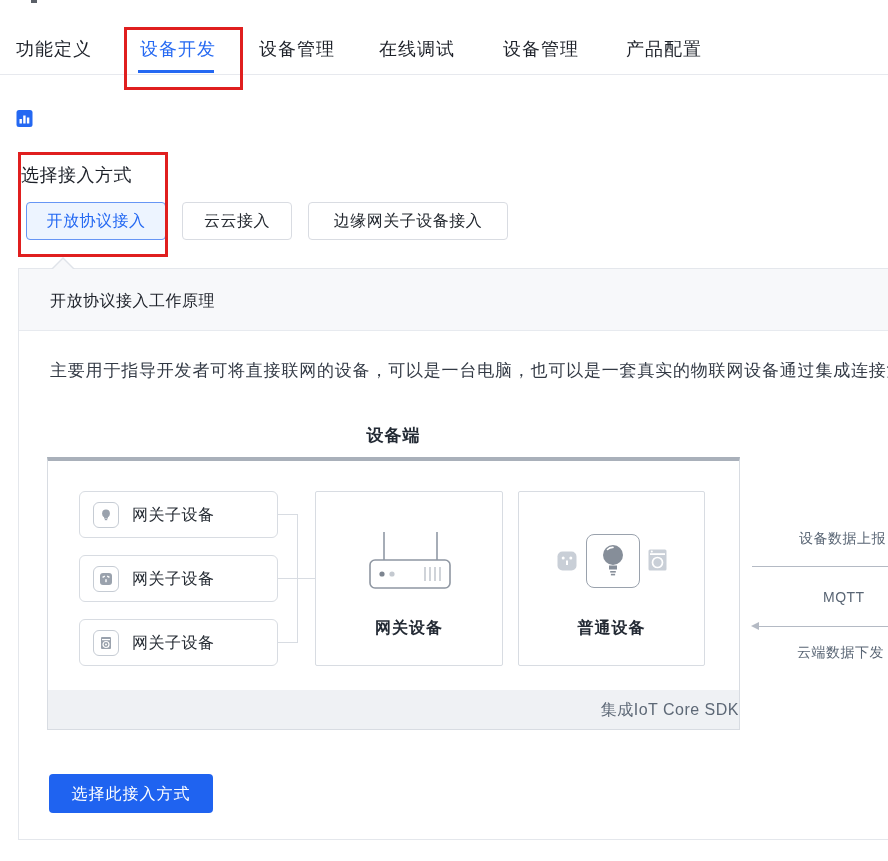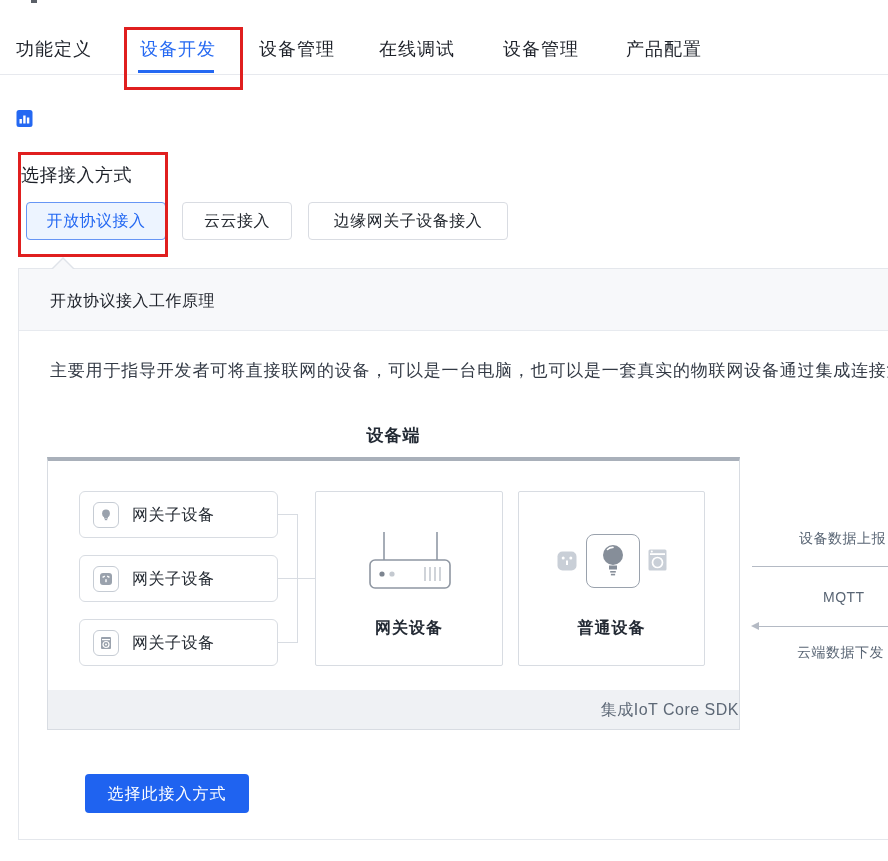--- a/index.html
+++ b/index.html
@@ -60,21 +60,21 @@
                text-align:right; line-height:39px; font-size:16px; letter-spacing:0.5px; color:#5d6876; }
   
   .flow-label { position:absolute; font-size:14px; letter-spacing:0.5px; color:#596574; white-space:nowrap; }
   .flow-line { position:absolute; height:1px; background:#b4bac4; }
   .flow-arrowhead { position:absolute; width:0; height:0;
                     border-top:4px solid transparent; border-bottom:4px solid transparent;
                     border-right:8px solid #b4bac4; }
   
   .primary-btn { position:absolute; left:49px; top:774px; width:164px; height:39px;
                  background:#1f63f0; border:none; border-radius:4px; color:#fff;
-                 font-size:16px; letter-spacing:1px; text-align:center; line-height:39px; cursor:pointer;margin-left:36px; }
+                 font-size:16px; letter-spacing:1px; text-align:center; line-height:39px; cursor:pointer; }
   
   .anno { position:absolute; border:3px solid #e01f1f; z-index:10; pointer-events:none; }
   .frag { position:absolute; left:31px; top:0; width:6px; height:3px; background:#5b6068; }
 </style>
 </head>
 <body>
 
 <div class="stage">
 
   <div class="frag"></div>

